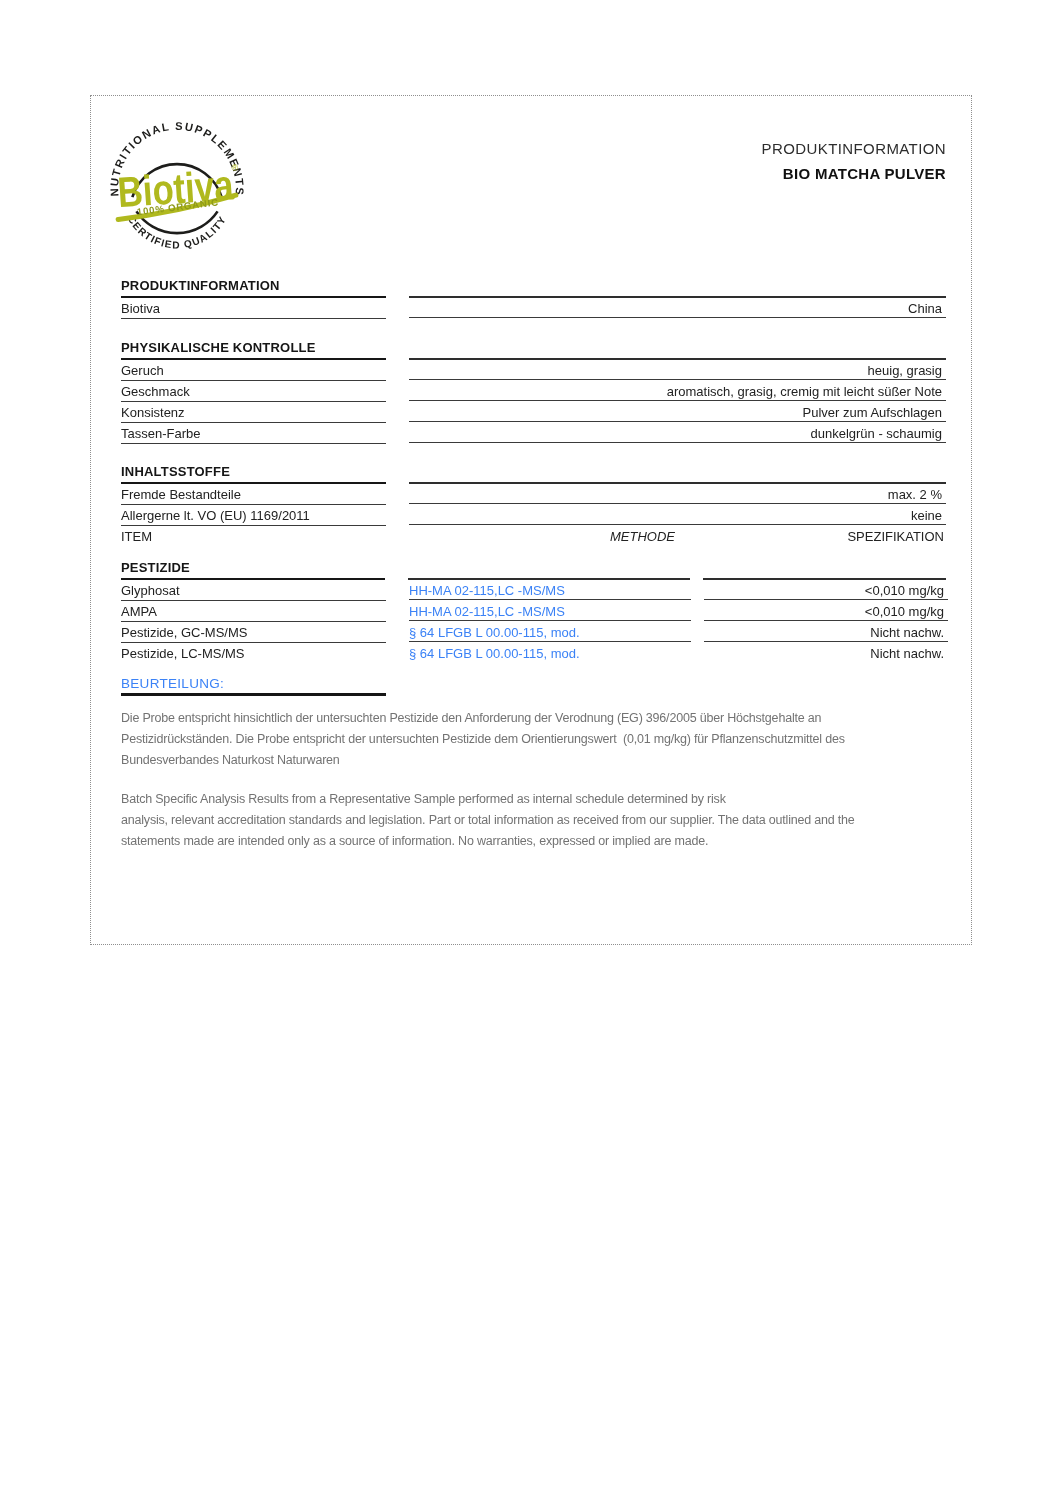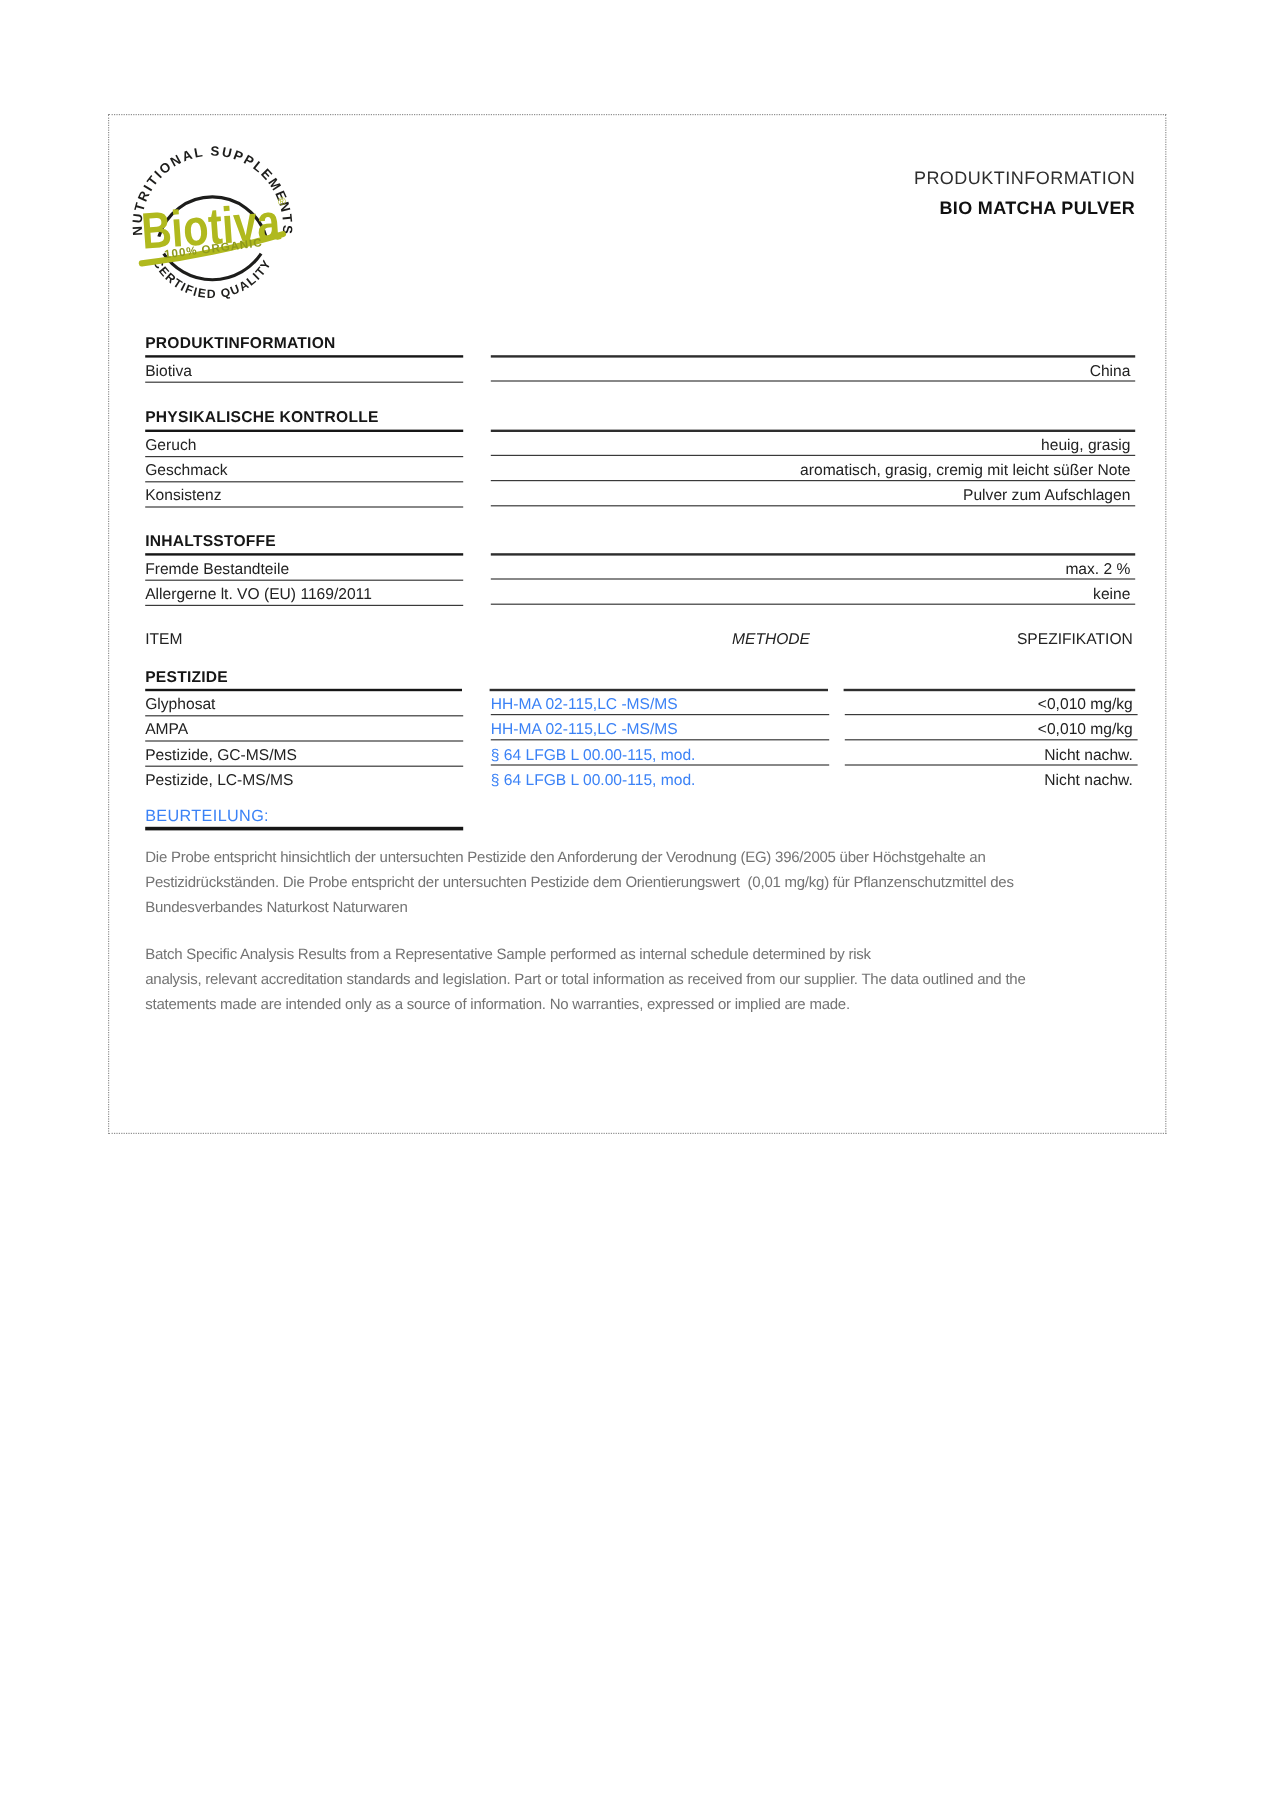--- a/index.html
+++ b/index.html
@@ -45,21 +45,21 @@
   }
   .cs {
     width:244px; height:20px; line-height:21px; font-size:13px; color:#222;
     border-bottom:1.5px solid #3a3a3a; text-align:right; padding-right:4px; box-sizing:border-box; flex:none;
   }
   .row.last .cl, .row.last .cm, .row.last .cs { border-bottom:none; }
 
   .s2 { margin-top:19px; }
   .s3 { margin-top:18px; }
 
-  .item-row { display:flex; margin-top:17px; height:21px; line-height:21px; font-size:13px; color:#222; }
+  .item-row { display:flex; height:21px; line-height:21px; font-size:13px; color:#222; }
   .ih-item { width:265px; flex:none; }
   .ih-meth { width:282px; flex:none; font-style:italic; text-align:right; padding-right:16px; box-sizing:border-box; }
   .ih-spez { width:244px; flex:none; text-align:right; padding-right:4px; box-sizing:border-box; }
 
   .s4 { margin-top:11px; }
 
   .assess-h {
     margin-top:13px; width:265px; height:17px; line-height:16px;
     font-size:13.5px; font-weight:normal; color:#3b82f6; letter-spacing:0.3px;
     border-bottom:3px solid #161616;
@@ -129,20 +129,25 @@
       <div class="row">
         <div class="cl">Geschmack</div>
         <div class="gap"></div>
         <div class="cv">aromatisch, grasig, cremig mit leicht süßer Note</div>
       </div>
       <div class="row">
         <div class="cl">Konsistenz</div>
         <div class="gap"></div>
         <div class="cv">Pulver zum Aufschlagen</div>
       </div>
+      <div class="row">
+        <div class="cl">Tassen-Farbe</div>
+        <div class="gap"></div>
+        <div class="cv">dunkelgrün - schaumig</div>
+      </div>
     </section>
 
     <section class="s3">
       <div class="hrow">
         <div class="hcell-l">INHALTSSTOFFE</div>
         <div class="gap"></div>
         <div class="hcell-r"></div>
       </div>
       <div class="row">
         <div class="cl">Fremde Bestandteile</div>

